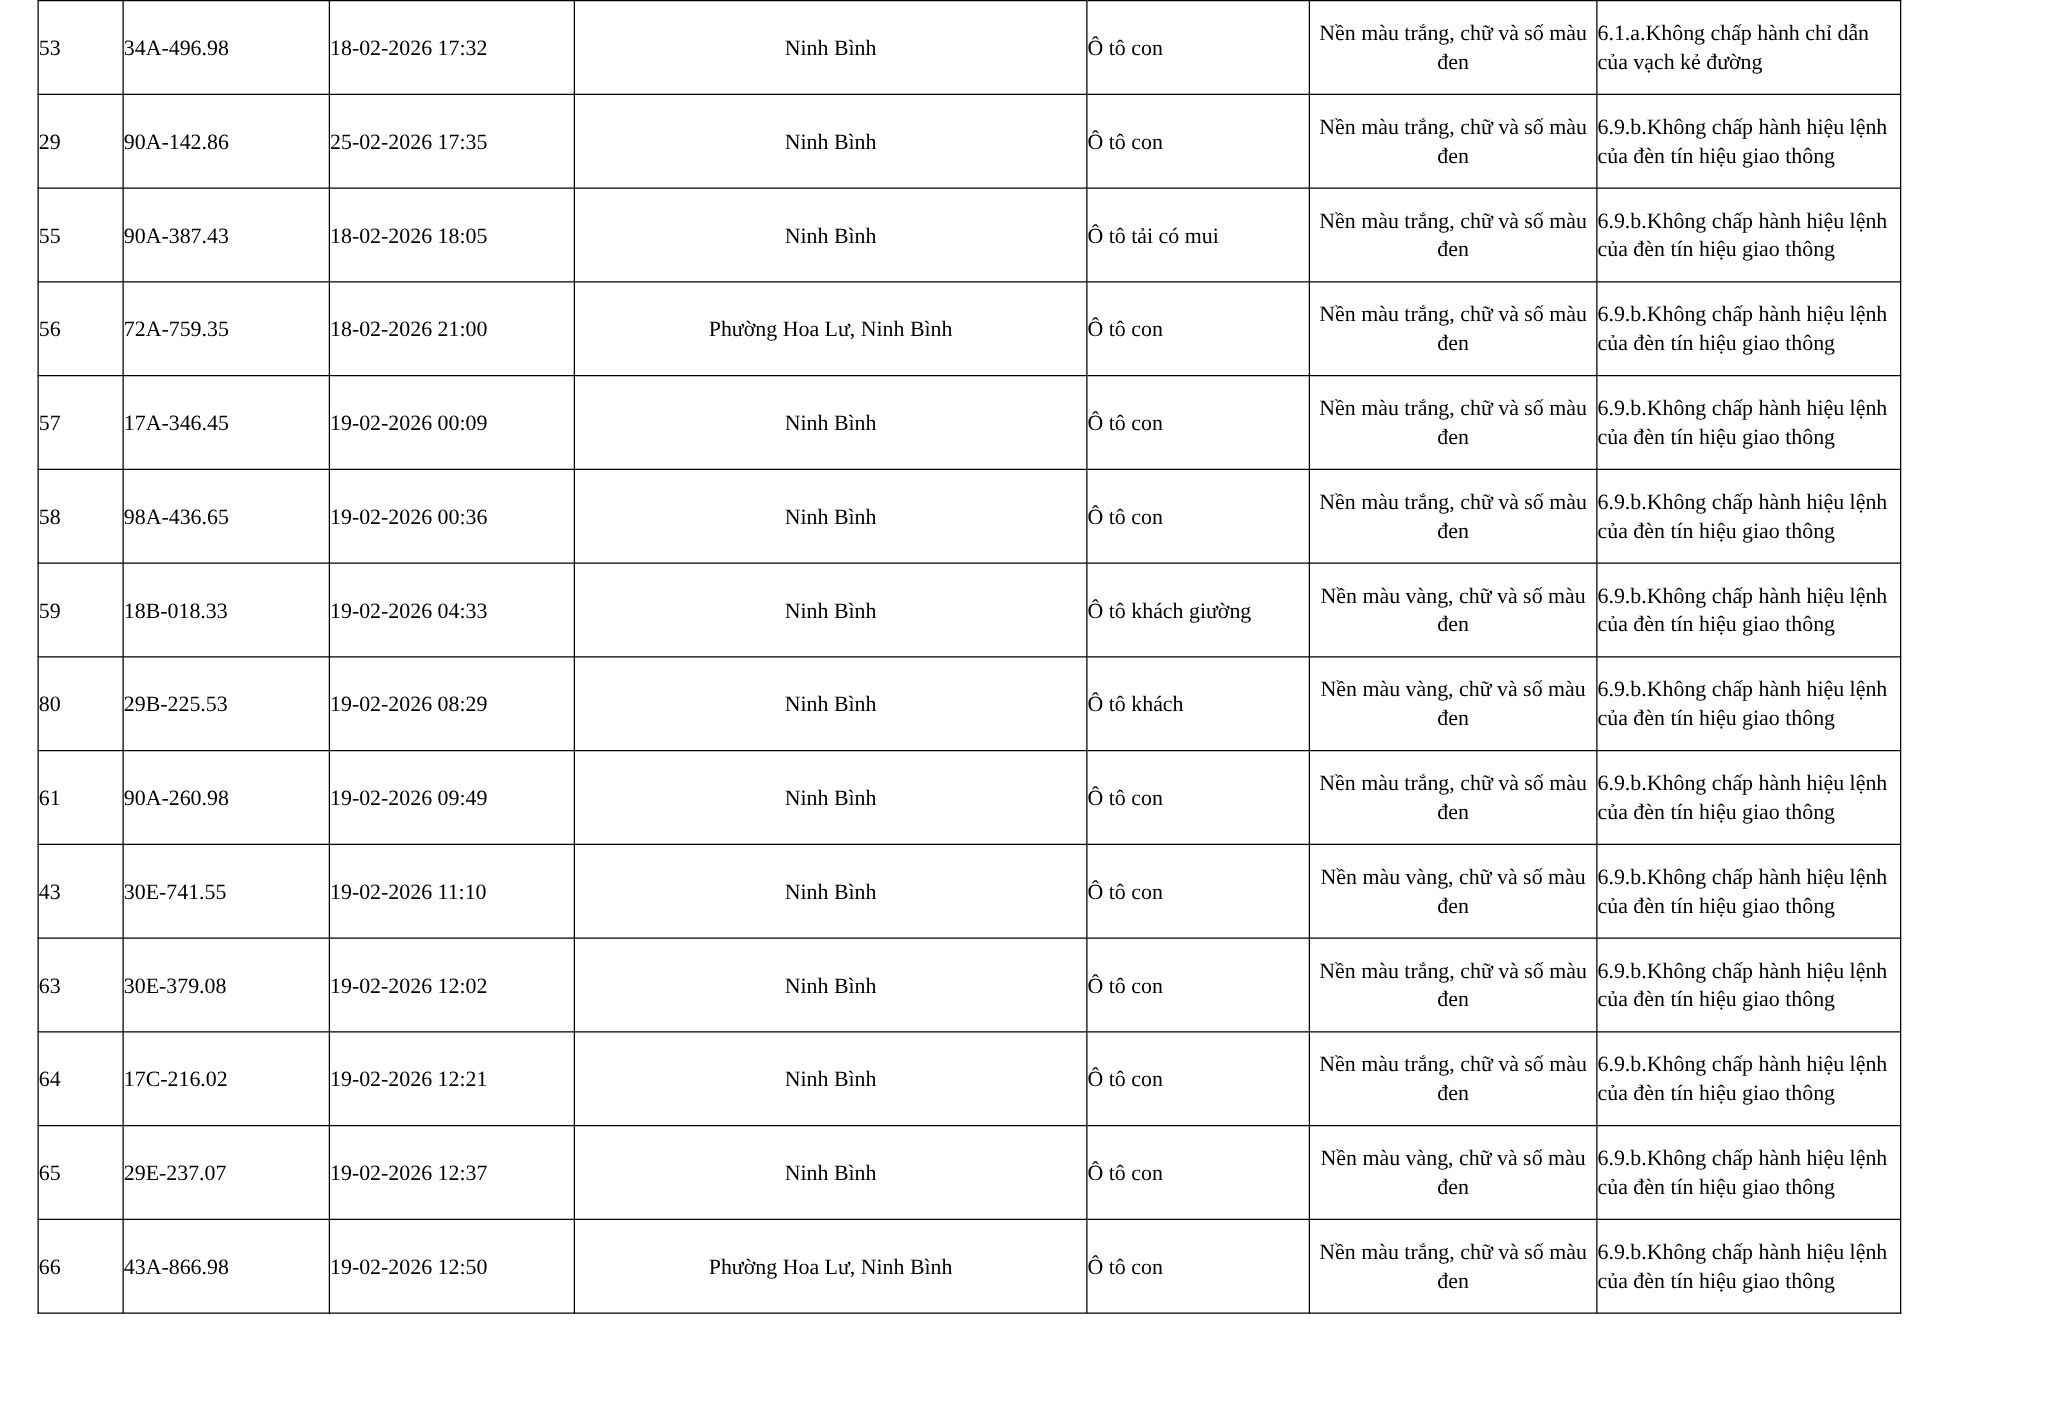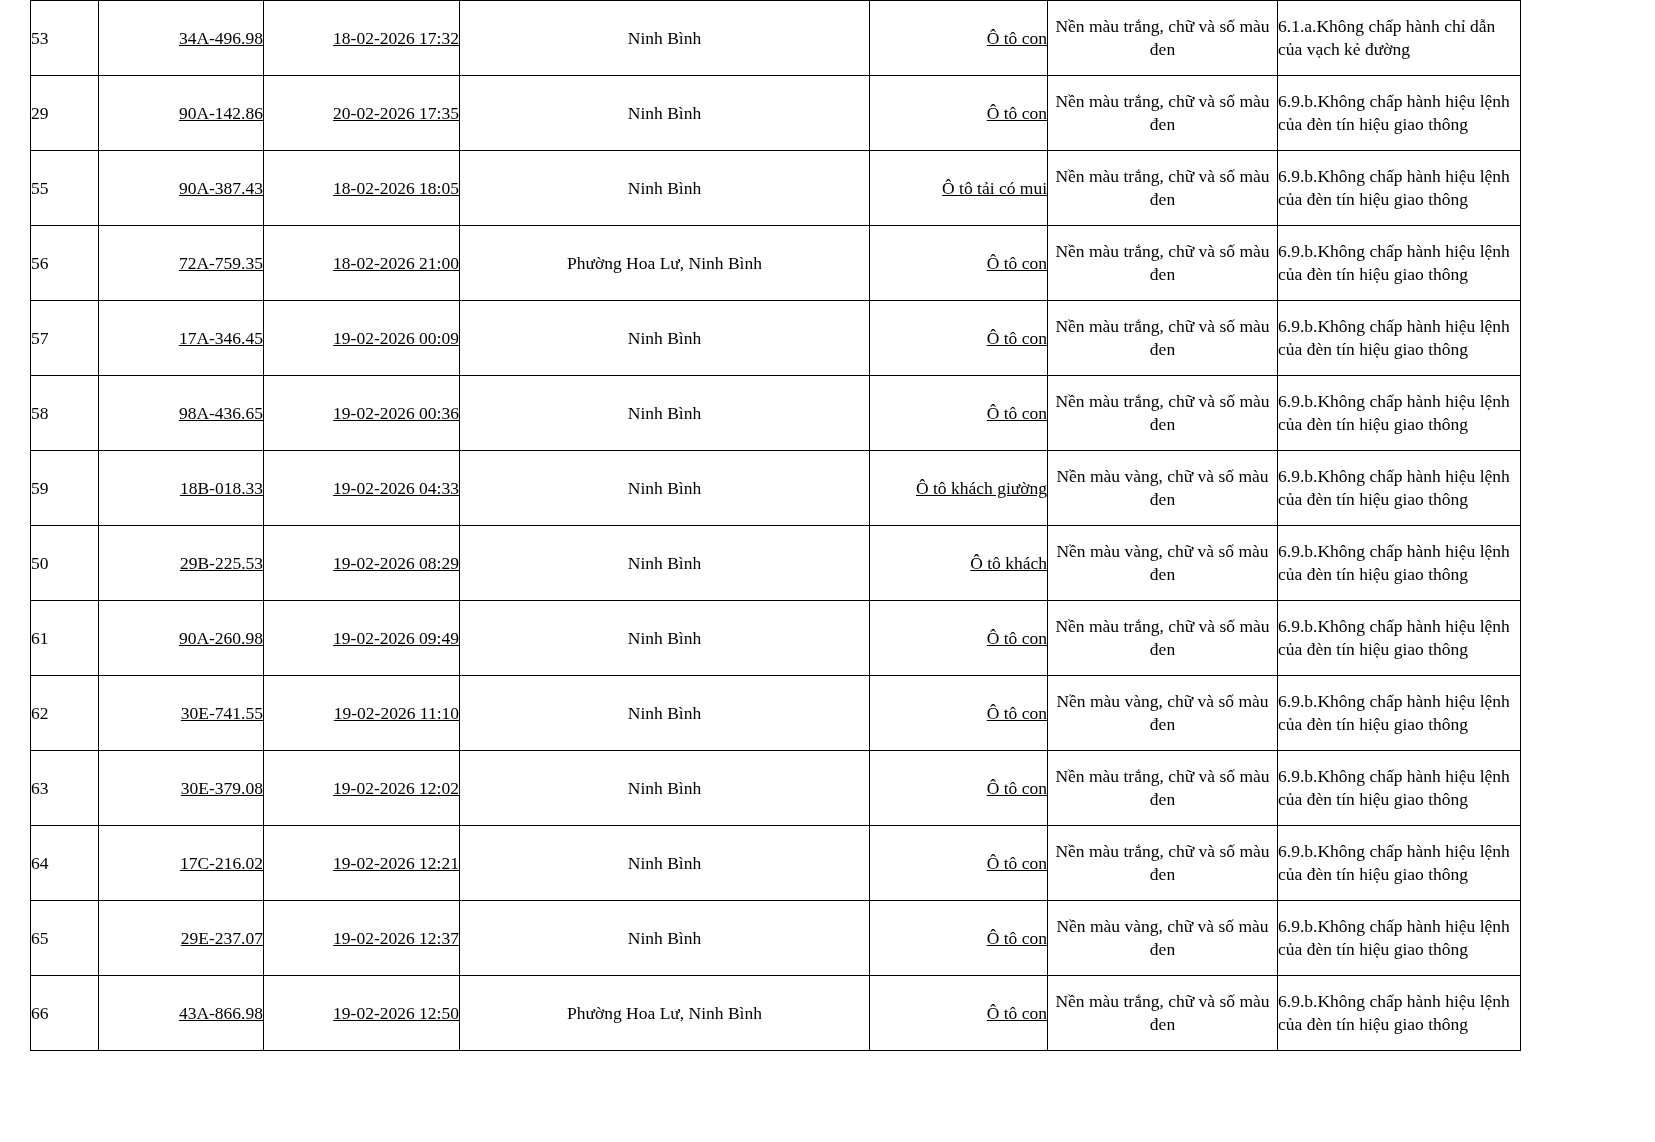--- a/index.html
+++ b/index.html
@@ -42,24 +42,23 @@
   col.c-viol     { width: 243px; }
 
   td.stt {
     position: relative;
     text-align: left;
     vertical-align: top;
     padding: 4px 0 0 24px;
     font-size: 17.5px;
   }
   td.cell {
-    text-align: right;
+    text-align: left;
     padding: 4px 6px;
     line-height: 1.28;
-    text-decoration: underline;
   }
   td.place {
     text-align: center;
     padding: 4px 8px;
     line-height: 1.28;
   }
   td.color {
     text-align: center;
     padding: 4px 10px;
     line-height: 1.32;
@@ -93,21 +92,21 @@
         <td class="cell">18-02-2026 17:32</td>
         <td class="place">Ninh Bình</td>
         <td class="cell">Ô tô con</td>
         <td class="color">Nền màu trắng, chữ và số màu đen</td>
         <td class="viol">6.1.a.Không chấp hành chỉ dẫn của vạch kẻ đường</td>
       </tr>
 
       <tr class="row-tall">
         <td class="stt">29</td>
         <td class="cell">90A-142.86</td>
-        <td class="cell">20-02-2026 17:35</td>
+        <td class="cell">25-02-2026 17:35</td>
         <td class="place">Ninh Bình</td>
         <td class="cell">Ô tô con</td>
         <td class="color">Nền màu trắng, chữ và số màu đen</td>
         <td class="viol">6.9.b.Không chấp hành hiệu lệnh của đèn tín hiệu giao thông</td>
       </tr>
 
       <tr class="row-tall">
         <td class="stt">55</td>
         <td class="cell">90A-387.43</td>
         <td class="cell">18-02-2026 18:05</td>
@@ -151,41 +150,41 @@
         <td class="stt">59</td>
         <td class="cell">18B-018.33</td>
         <td class="cell">19-02-2026 04:33</td>
         <td class="place">Ninh Bình</td>
         <td class="cell">Ô tô khách giường</td>
         <td class="color">Nền màu vàng, chữ và số màu đen</td>
         <td class="viol">6.9.b.Không chấp hành hiệu lệnh của đèn tín hiệu giao thông</td>
       </tr>
 
       <tr class="row-tall">
-        <td class="stt">50</td>
+        <td class="stt">80</td>
         <td class="cell">29B-225.53</td>
         <td class="cell">19-02-2026 08:29</td>
         <td class="place">Ninh Bình</td>
         <td class="cell">Ô tô khách</td>
         <td class="color">Nền màu vàng, chữ và số màu đen</td>
         <td class="viol">6.9.b.Không chấp hành hiệu lệnh của đèn tín hiệu giao thông</td>
       </tr>
 
       <tr class="row-tall">
         <td class="stt">61</td>
         <td class="cell">90A-260.98</td>
         <td class="cell">19-02-2026 09:49</td>
         <td class="place">Ninh Bình</td>
         <td class="cell">Ô tô con</td>
         <td class="color">Nền màu trắng, chữ và số màu đen</td>
         <td class="viol">6.9.b.Không chấp hành hiệu lệnh của đèn tín hiệu giao thông</td>
       </tr>
 
       <tr class="row-tall">
-        <td class="stt">62</td>
+        <td class="stt">43</td>
         <td class="cell">30E-741.55</td>
         <td class="cell">19-02-2026 11:10</td>
         <td class="place">Ninh Bình</td>
         <td class="cell">Ô tô con</td>
         <td class="color">Nền màu vàng, chữ và số màu đen</td>
         <td class="viol">6.9.b.Không chấp hành hiệu lệnh của đèn tín hiệu giao thông</td>
       </tr>
 
       <tr class="row-tall">
         <td class="stt">63</td>

